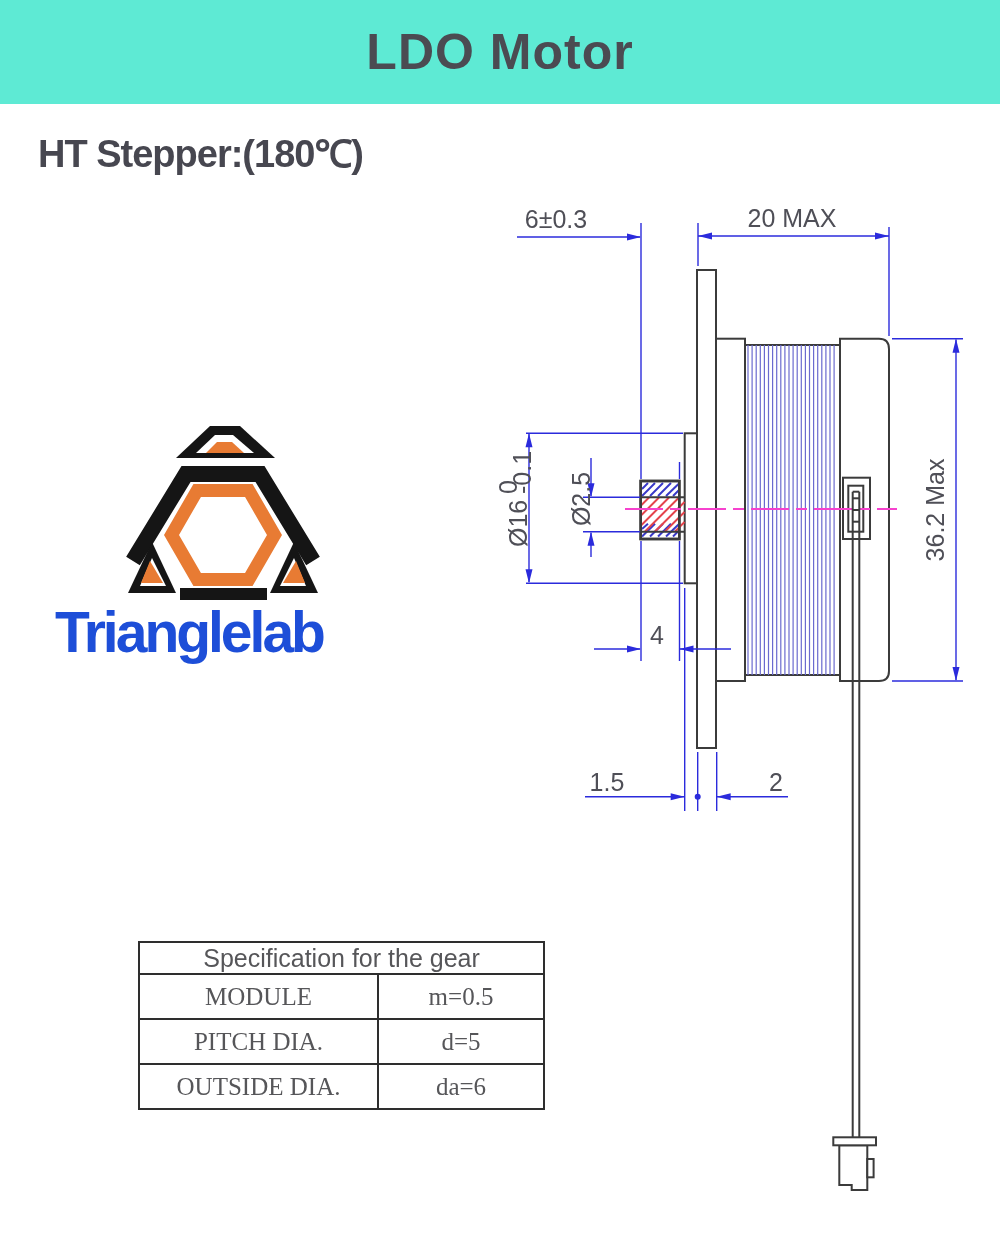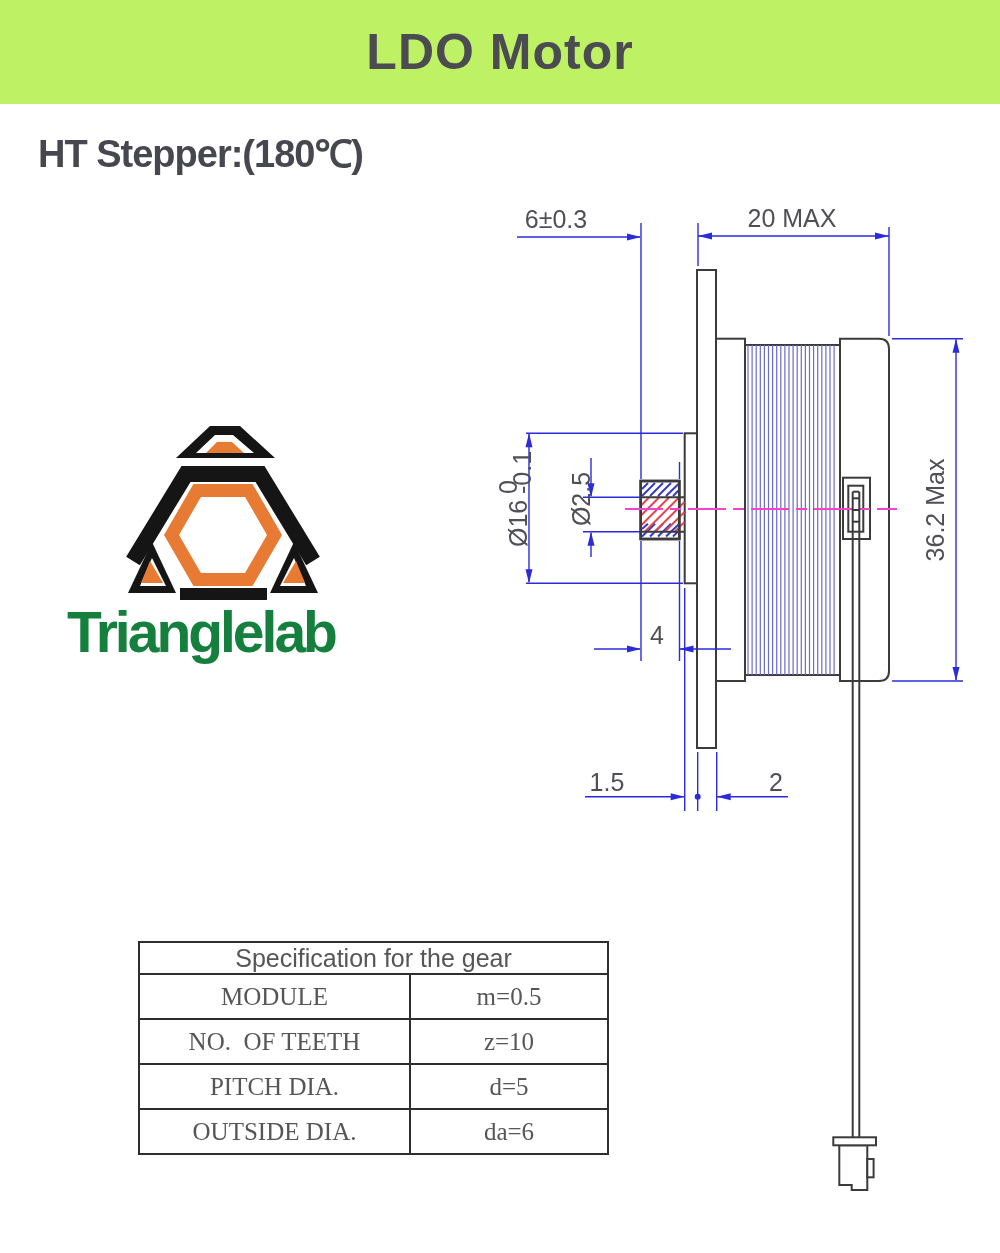--- a/index.html
+++ b/index.html
@@ -2,41 +2,41 @@
 <html><head>
 <meta charset="utf-8">
 <style>
   html,body{margin:0;padding:0;}
   body{
     width:1000px;height:1253px;position:relative;background:#ffffff;
     font-family:"Liberation Sans", sans-serif;overflow:hidden;
   }
   .banner{
     position:absolute;left:0;top:0;width:1000px;height:104px;
-    background:#bef264;display:flex;align-items:center;justify-content:center;
+    background:#5eead4;display:flex;align-items:center;justify-content:center;
   }
   .banner h1{
     margin:0;font-size:50px;font-weight:bold;color:#4B4B52;letter-spacing:1px;
   }
   .heading{
     position:absolute;left:38px;top:126px;margin:0;
     font-size:38px;font-weight:bold;color:#474750;letter-spacing:-1px;
   }
   .drawing-svg{position:absolute;left:0;top:0;width:1000px;height:1253px;}
   .wordmark{
     position:absolute;left:55px;top:599px;
-    font-size:57px;font-weight:bold;color:#15803d;letter-spacing:-3px;margin-left:12px;
+    font-size:57px;font-weight:bold;color:#1d4ed8;letter-spacing:-3px;
   }
   .spec-table{
     position:absolute;left:138px;top:941px;
     border-collapse:collapse;table-layout:fixed;
     color:#565659;font-size:25px;text-align:center;
   }
   .spec-table th,.spec-table td{
-    border:2px solid #2E2E2E;font-weight:normal;padding:0 20px;
+    border:2px solid #2E2E2E;font-weight:normal;padding:0 4px;
     overflow:hidden;white-space:nowrap;
   }
   .spec-table th{height:30px;}
   .spec-table td{height:43px;font-family:Liberation Serif, serif;}
   .col-label{width:229px;}
   .col-value{width:156px;}
   .dim-text{fill:#4F4F57;font-size:25px;font-family:"Liberation Sans",sans-serif;}
 </style>
 </head>
 <body>
@@ -233,24 +233,20 @@
     <tr>
       <th colspan="2">Specification for the gear</th>
     </tr>
   </thead>
   <tbody>
     <tr>
       <td class="col-label">MODULE</td>
       <td class="col-value">m=0.5</td>
     </tr>
     <tr>
-      <td class="col-label">NO.&nbsp; OF TEETH</td>
-      <td class="col-value">z=10</td>
-    </tr>
-    <tr>
       <td class="col-label">PITCH DIA.</td>
       <td class="col-value">d=5</td>
     </tr>
     <tr>
       <td class="col-label">OUTSIDE DIA.</td>
       <td class="col-value">da=6</td>
     </tr>
   </tbody>
 </table>
 

